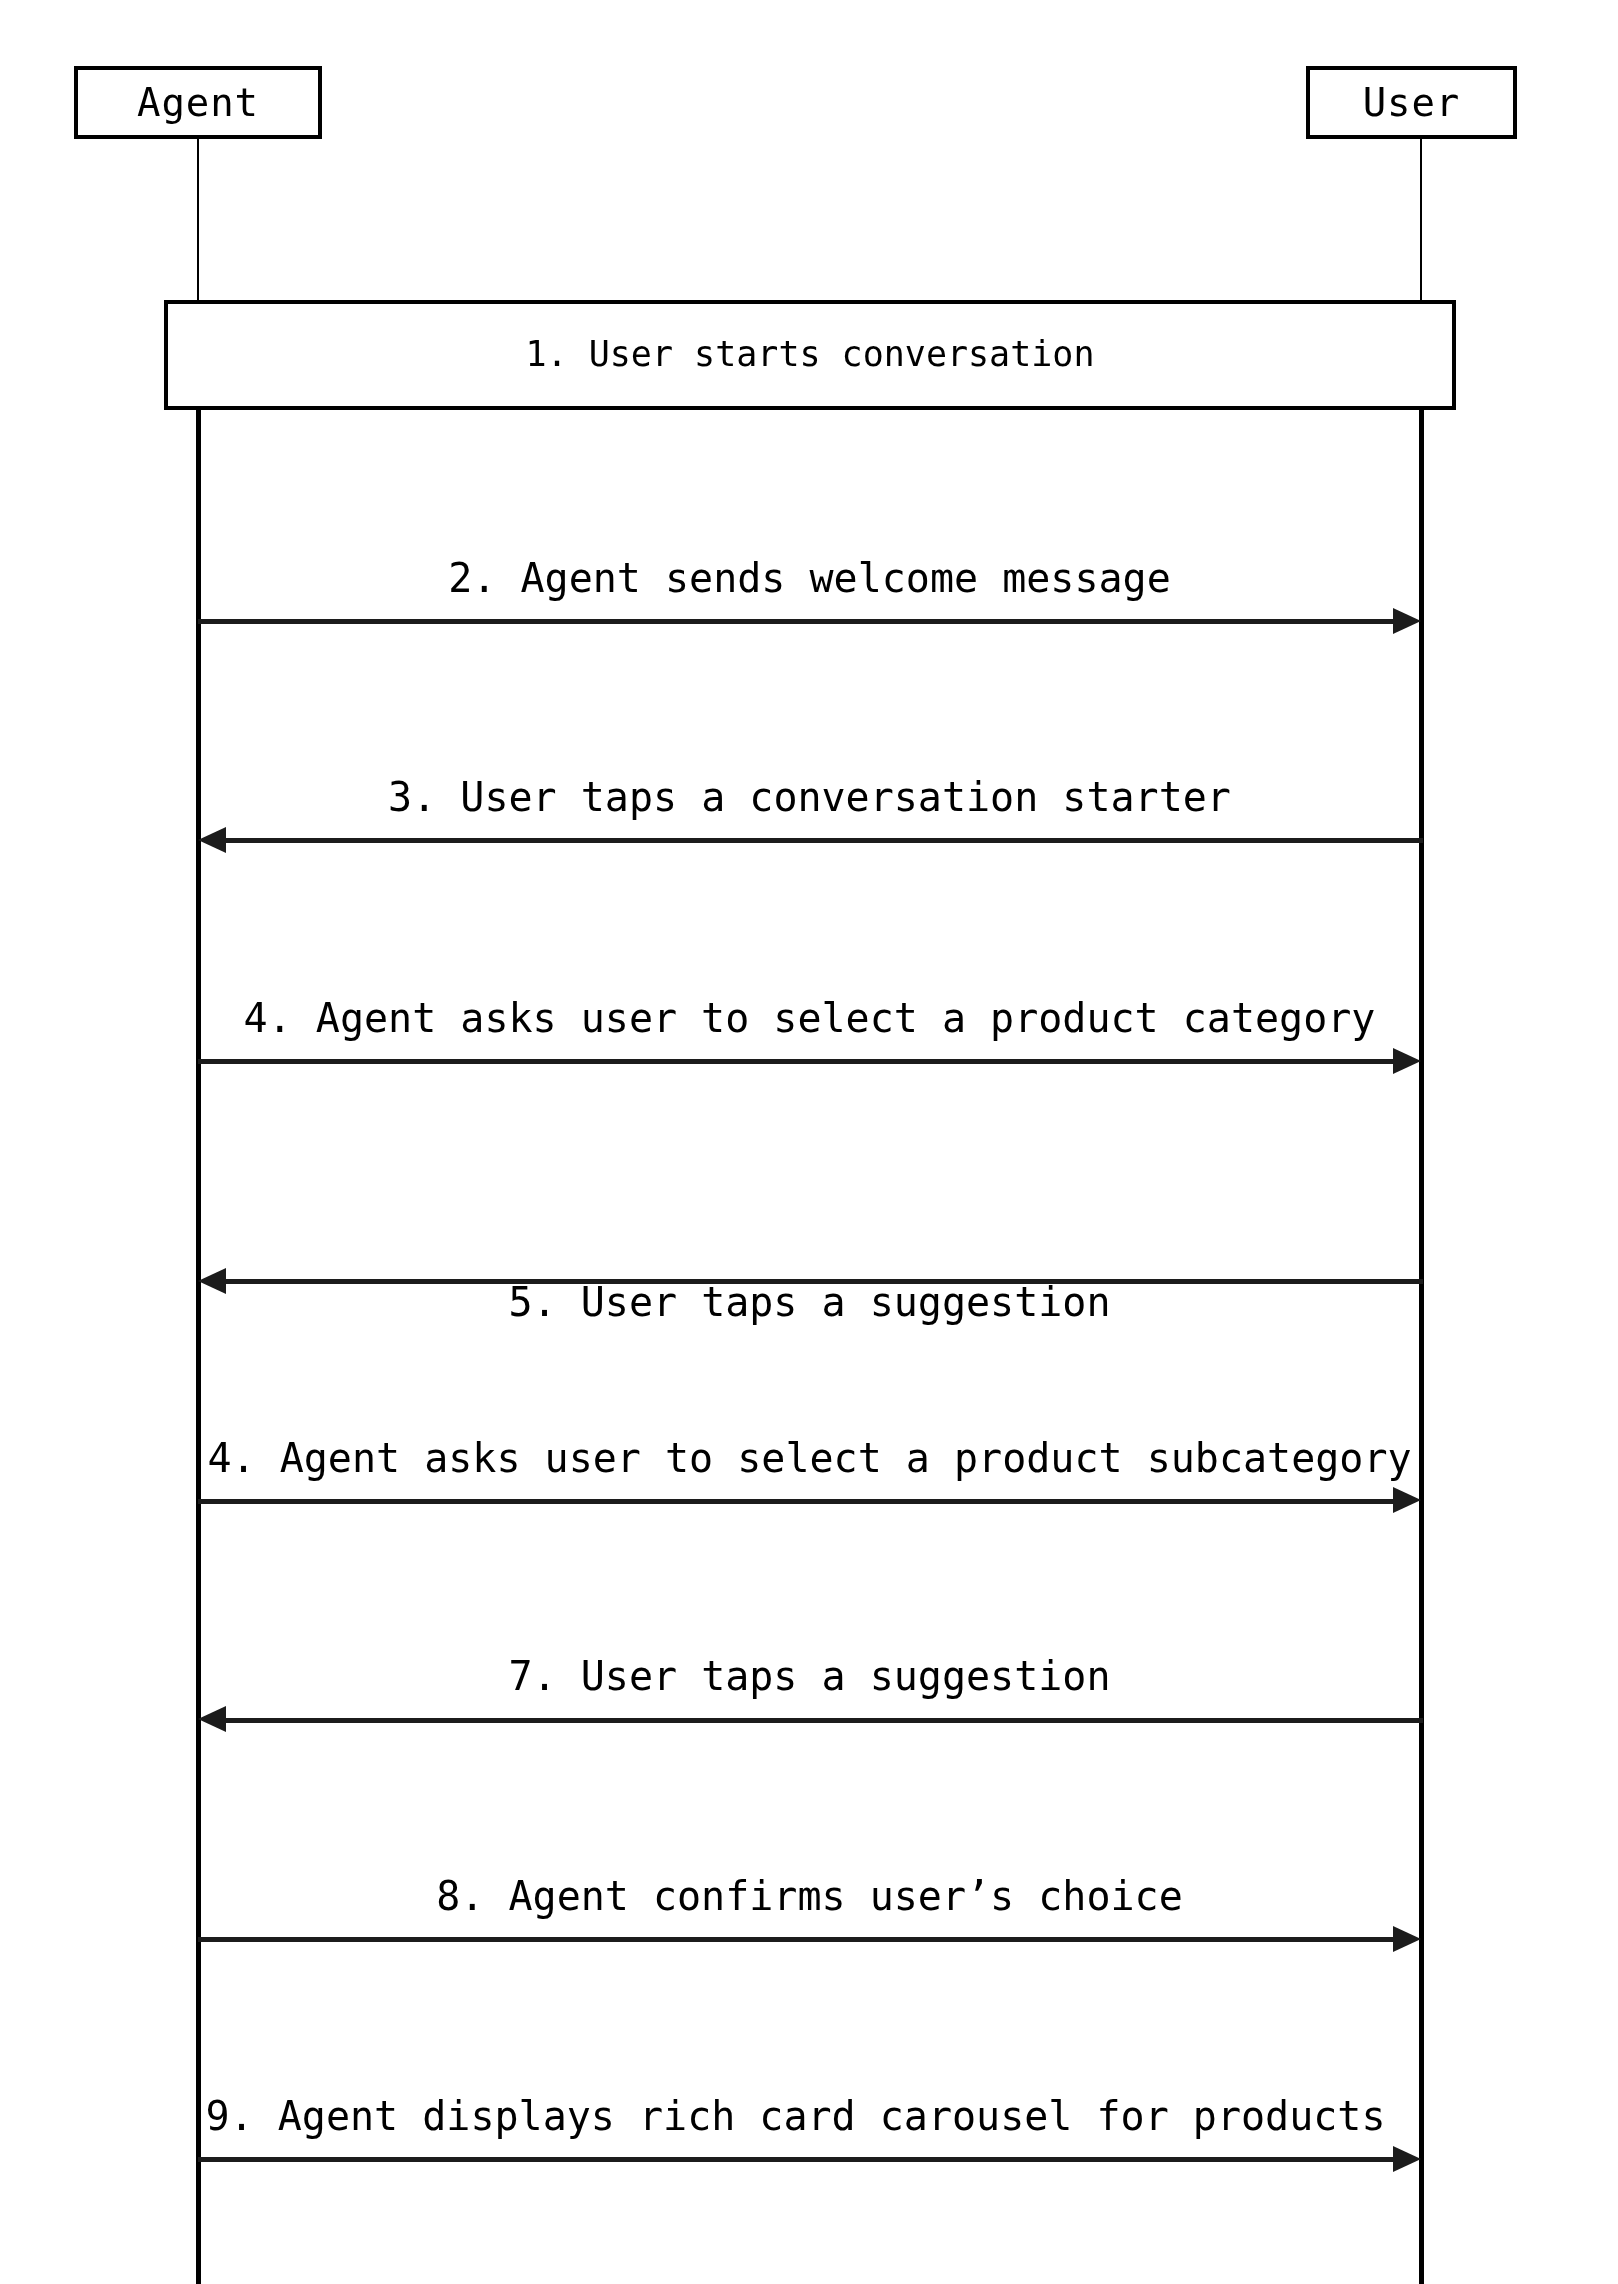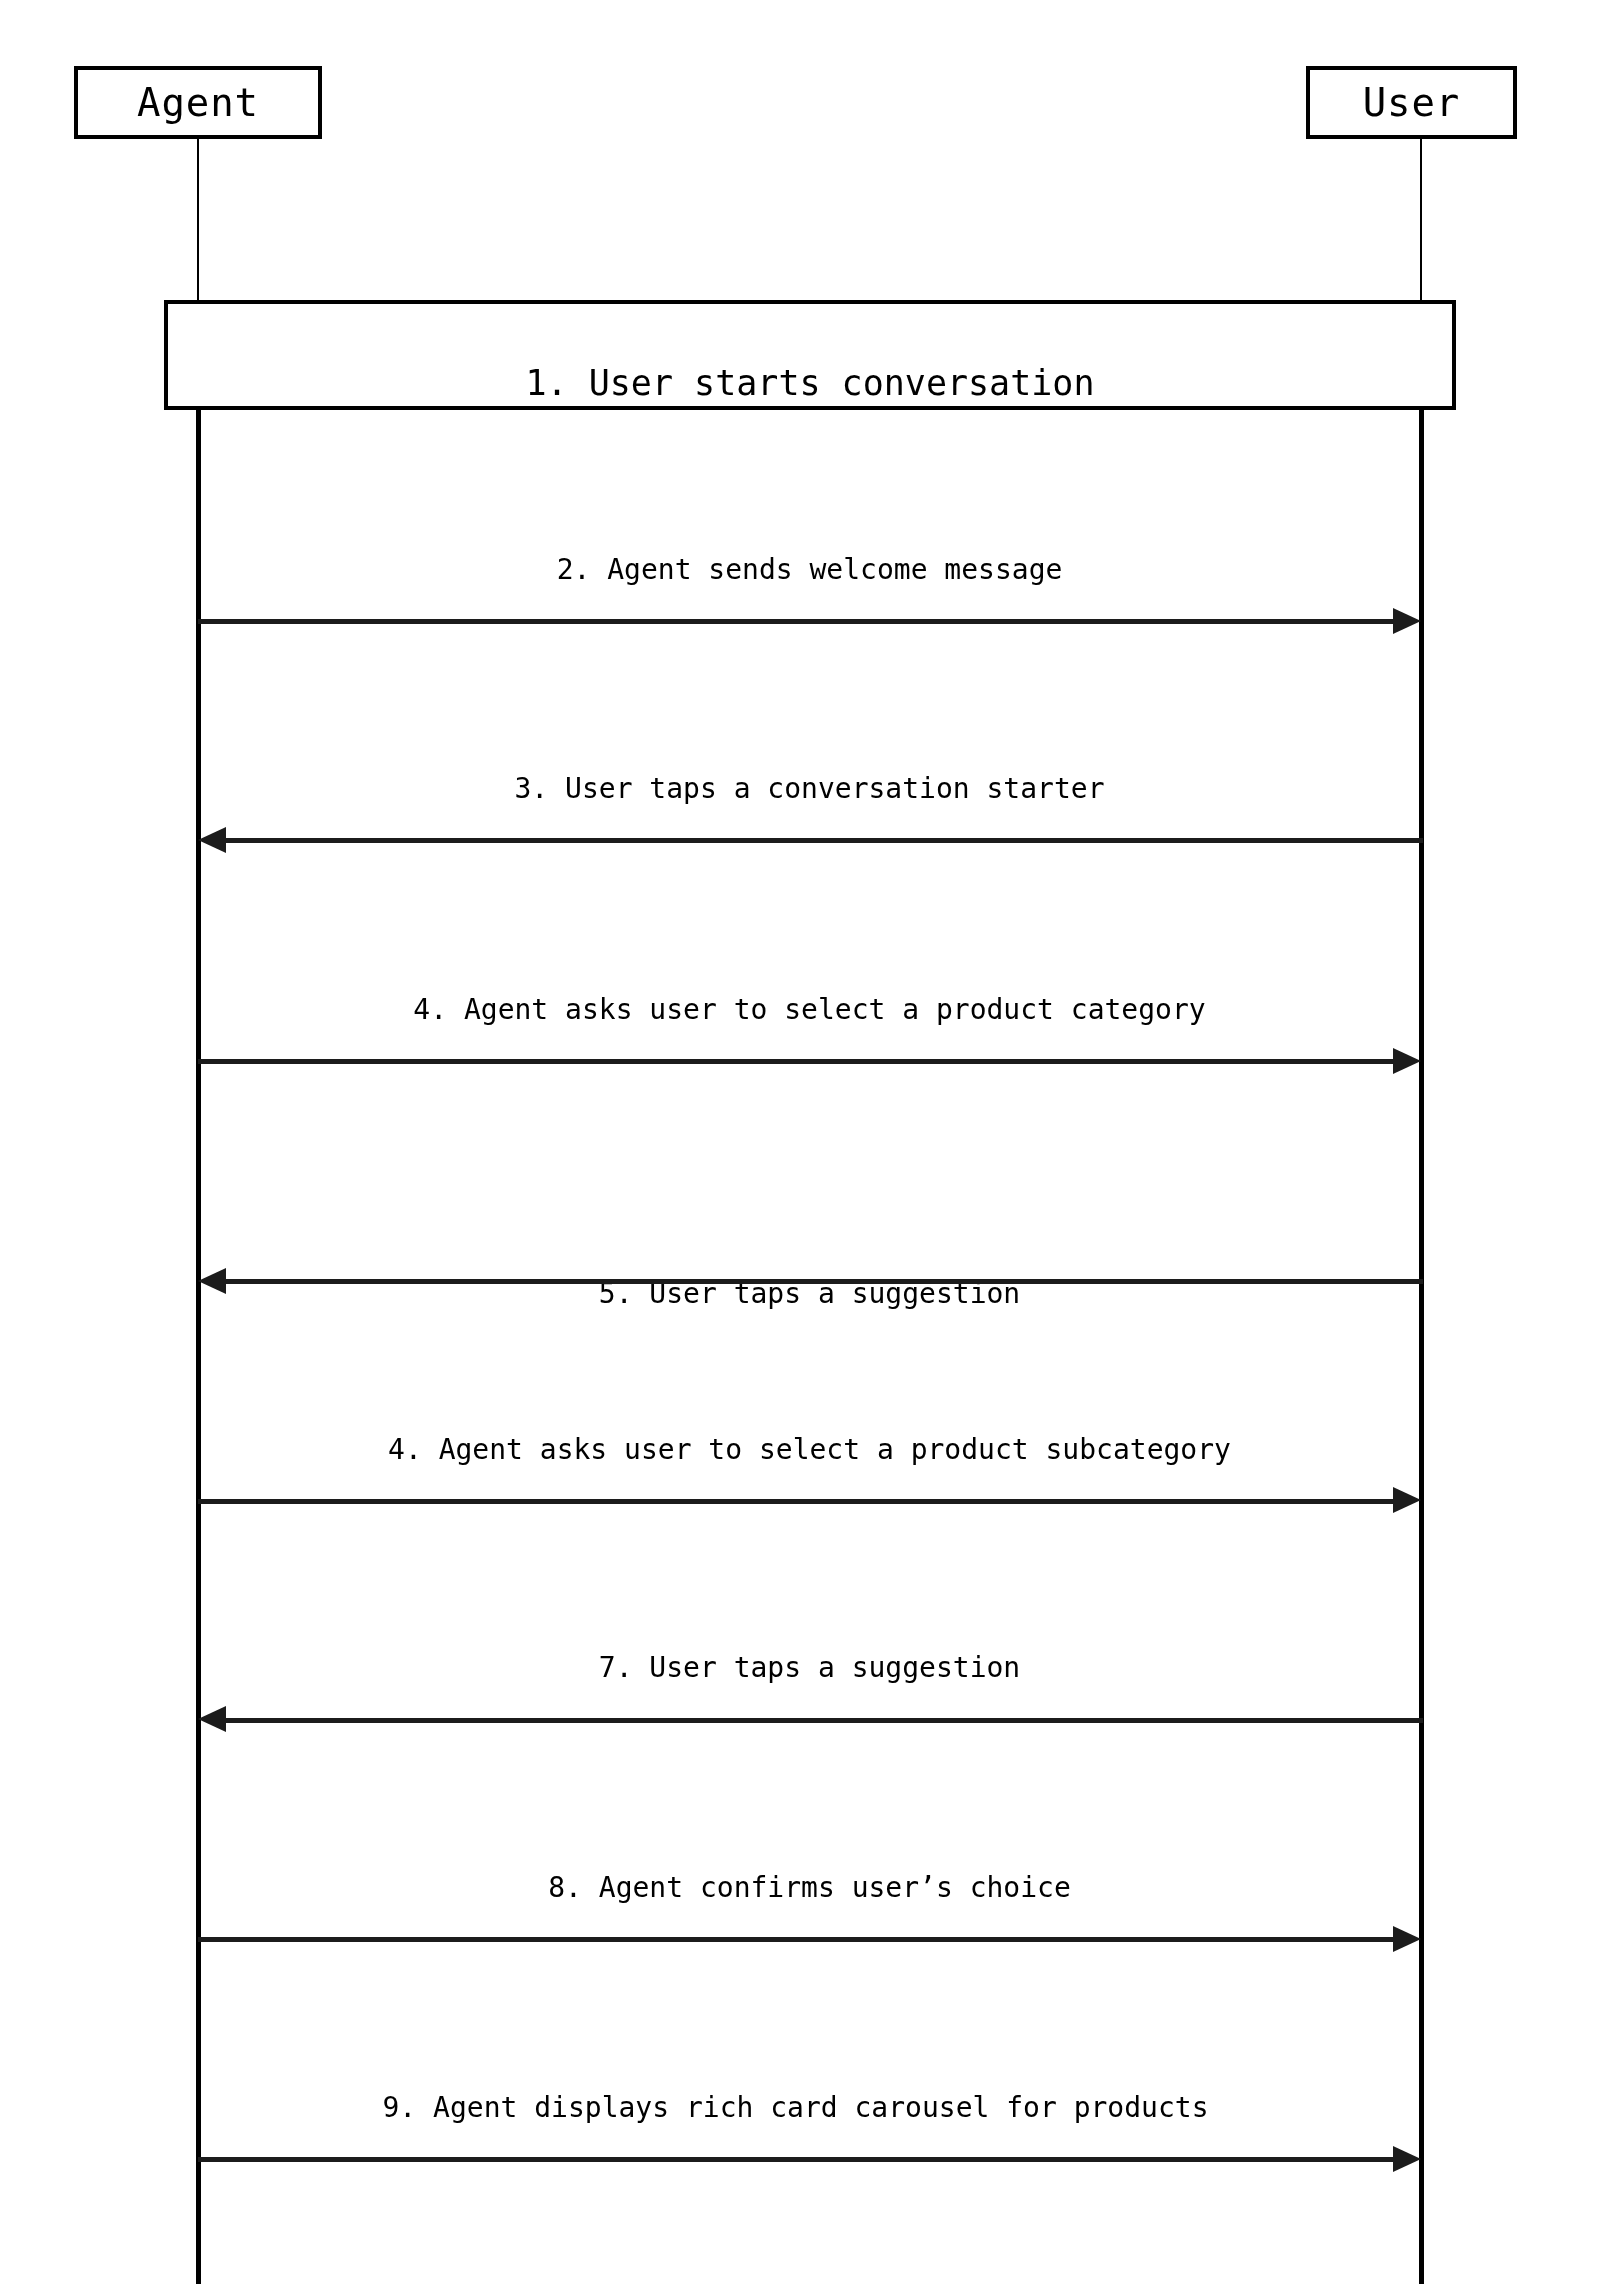--- a/index.html
+++ b/index.html
@@ -80,21 +80,21 @@
     border-bottom:13.7px solid transparent;
     border-left:28px solid #1c1c1c;
   }
   .msg-head.left{
     border-top:13.7px solid transparent;
     border-bottom:13.7px solid transparent;
     border-right:28px solid #1c1c1c;
   }
   .msg-label{
     position:absolute;
-    font-size:28px;
+    font-size:40px;
     line-height:1.32;
     text-align:center;
     white-space:pre;
     color:#000000;
   }
 </style>
 </head>
 <body>
 
 <div id="diagram-root">
@@ -105,21 +105,21 @@
   <div class="activation" style="left:196px; top:300px; height:2807px;"></div>
   <div class="activation" style="left:1419px; top:300px; height:2807px;"></div>
 
   <div class="participant-box" style="left:1306px; top:66px; width:211px; height:73px;">
     <span class="participant-label">User</span>
   </div>
   <div class="participant-box" style="left:74px; top:66px; width:248px; height:73px;">
     <span class="participant-label">Agent</span>
   </div>
 
-  <div class="note-box" style="left:164px; top:300px; width:1292px; height:110px;align-items:flex-end;">
+  <div class="note-box" style="left:164px; top:300px; width:1292px; height:110px;">
     <span class="note-label">1. User starts conversation</span>
   </div>
 
   <div class="msg">
     <div class="msg-label" style="left:198px; top:552px; width:1223px;">2. Agent sends welcome message</div>
     <div class="msg-line" style="left:198px; top:619px; width:1197px;"></div>
     <div class="msg-head right" style="left:1393px; top:608px;"></div>
   </div>
 
   <div class="msg">

